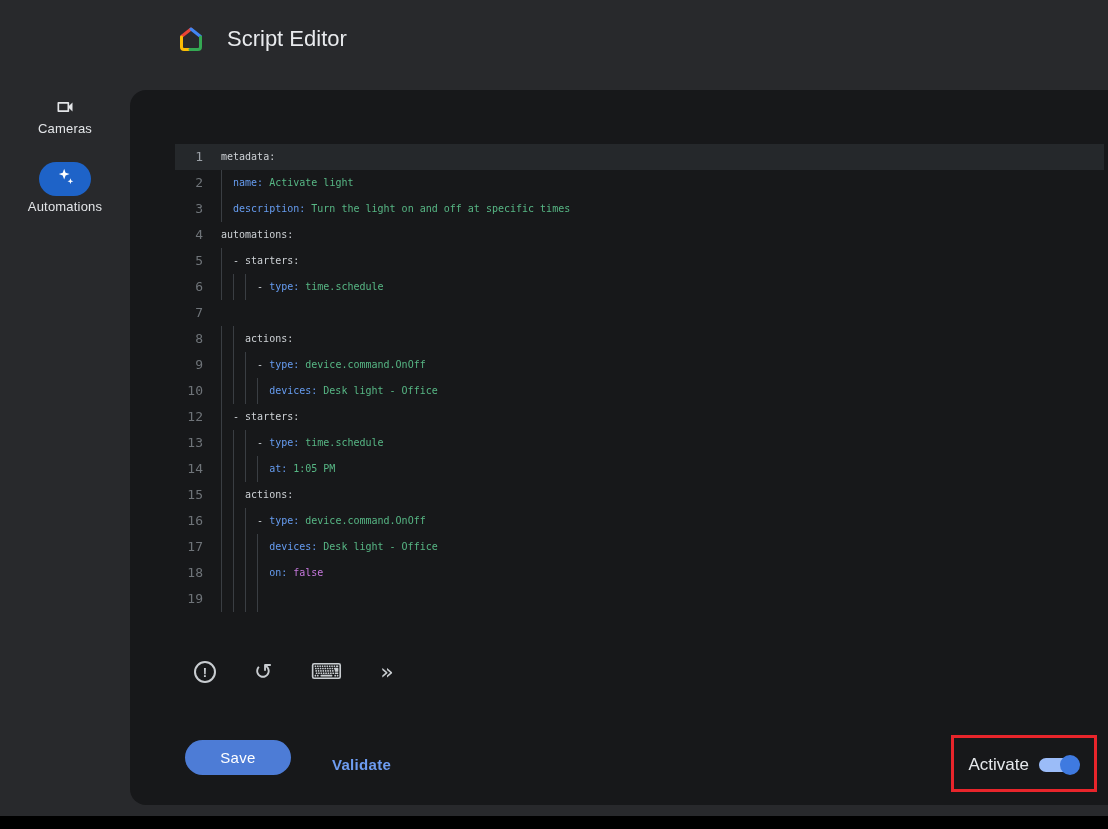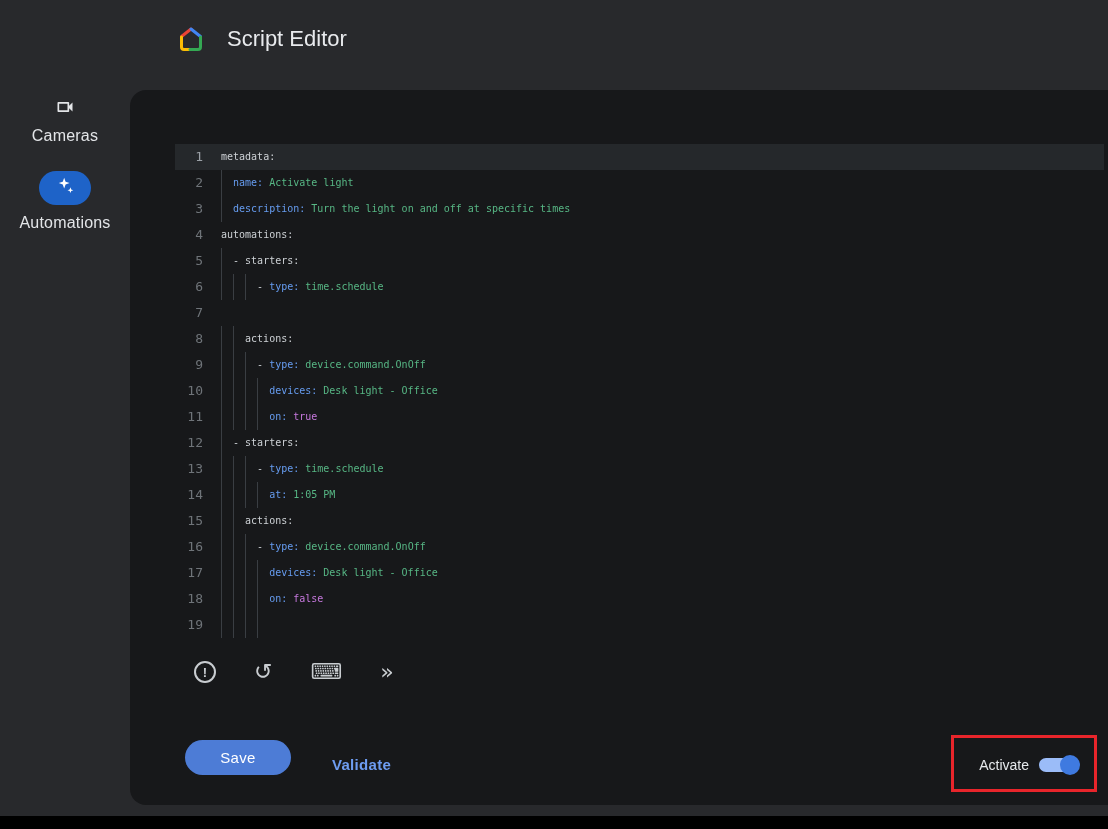--- a/index.html
+++ b/index.html
@@ -30,21 +30,21 @@
   .logo{position:absolute;left:163px;top:25px;width:28px;height:28px}
   .page-title{position:absolute;left:213px;top:0;margin:0;line-height:78px;
     font-size:22px;font-weight:400;color:#e8eaed}
 
   
   nav{position:absolute;left:0;top:78px;width:130px;bottom:0}
   .nav-item{display:flex;flex-direction:column;align-items:center;cursor:pointer}
   .nav-item.first{margin-top:18px}
   .nav-item.second{margin-top:26px}
   .nav-plain-icon{width:22px;height:22px;color:#e3e5e8;display:flex;align-items:center;justify-content:center}
-  .nav-label{margin-top:9px;font-size:16px;color:#e3e5e8;letter-spacing:.2px}
+  .nav-label{margin-top:3px;font-size:13px;color:#e3e5e8;letter-spacing:.2px}
   .nav-pill{width:52px;height:34px;border-radius:17px;background:var(--active-nav-pill);
     display:flex;align-items:center;justify-content:center}
   .nav-pill svg{width:20px;height:20px;fill:#fff}
 
   
   .panel{position:absolute;left:130px;top:90px;right:0;height:715px;
     background:var(--editor-bg);border-radius:16px 0 0 16px}
 
   
   .editor{position:absolute;left:45px;top:54px;right:4px}
@@ -73,21 +73,21 @@
   
   .save-btn{position:absolute;left:55px;top:650px;width:106px;height:35px;
     border:none;border-radius:24px;background:var(--accent-button);color:#fff;
     font-family:"Liberation Sans",sans-serif;font-size:15px;font-weight:500;
     letter-spacing:.3px;cursor:pointer}
   .validate-btn{position:absolute;left:190px;top:650px;height:48px;padding:0 12px;
     background:none;border:none;color:var(--accent-link);
     font-family:Liberation Sans, sans-serif;font-size:15px;font-weight:700;
     letter-spacing:.3px;cursor:pointer}
   .activate{position:absolute;right:28px;top:664px;display:flex;align-items:center;gap:9px}
-  .activate-label{font-size:14px;color:#e6e9ec}
+  .activate-label{font-size:17px;color:#e6e9ec}
   .toggle{position:relative;width:42px;height:22px;display:inline-block;cursor:pointer}
   .toggle .track{position:absolute;left:1px;top:4px;width:40px;height:14px;border-radius:7px;
     background:var(--toggle-track)}
   .toggle .thumb{position:absolute;right:0;top:1px;width:20px;height:20px;border-radius:50%;
     background:var(--toggle-thumb)}
 
   
   .annotation{position:absolute;left:951px;top:735px;width:146px;height:57px;
     border:3px solid var(--annotation-red);z-index:40;pointer-events:none}
   .bottom-strip{position:absolute;left:0;bottom:0;width:100%;height:13px;background:#000}
@@ -164,24 +164,20 @@
       </div>
       <div class="code-row">
         <span class="ln">9</span>
         <span class="code-text"><span class="ind"></span><span class="ind"></span><span class="ind"></span><span class="tk-plain">- </span><span class="tk-key">type:</span><span class="tk-plain"> </span><span class="tk-str">device.command.OnOff</span></span>
       </div>
       <div class="code-row">
         <span class="ln">10</span>
         <span class="code-text"><span class="ind"></span><span class="ind"></span><span class="ind"></span><span class="ind"></span><span class="tk-key">devices:</span><span class="tk-plain"> </span><span class="tk-str">Desk light - Office</span></span>
       </div>
       <div class="code-row">
-        <span class="ln">11</span>
-        <span class="code-text"><span class="ind"></span><span class="ind"></span><span class="ind"></span><span class="ind"></span><span class="tk-key">on:</span><span class="tk-plain"> </span><span class="tk-bool">true</span></span>
-      </div>
-      <div class="code-row">
         <span class="ln">12</span>
         <span class="code-text"><span class="ind"></span><span class="tk-plain">- starters:</span></span>
       </div>
       <div class="code-row">
         <span class="ln">13</span>
         <span class="code-text"><span class="ind"></span><span class="ind"></span><span class="ind"></span><span class="tk-plain">- </span><span class="tk-key">type:</span><span class="tk-plain"> </span><span class="tk-str">time.schedule</span></span>
       </div>
       <div class="code-row">
         <span class="ln">14</span>
         <span class="code-text"><span class="ind"></span><span class="ind"></span><span class="ind"></span><span class="ind"></span><span class="tk-key">at:</span><span class="tk-plain"> </span><span class="tk-str">1:05 PM</span></span>

